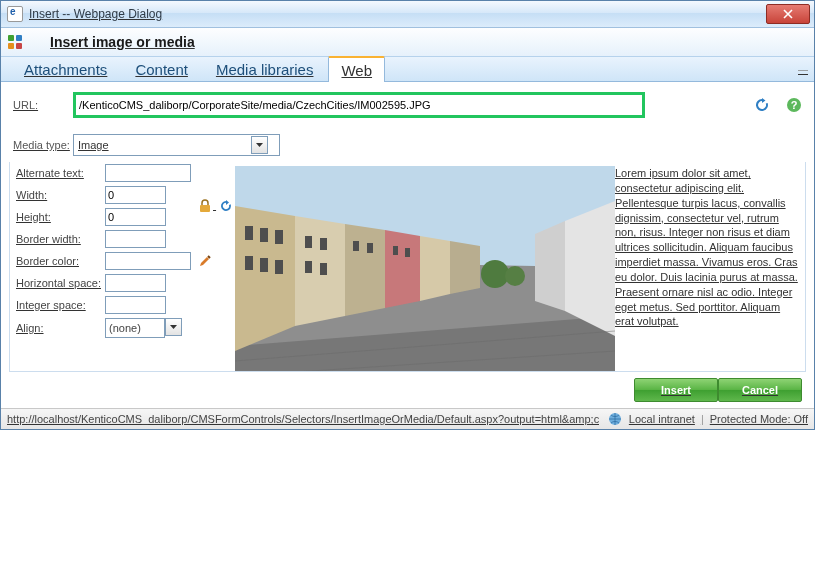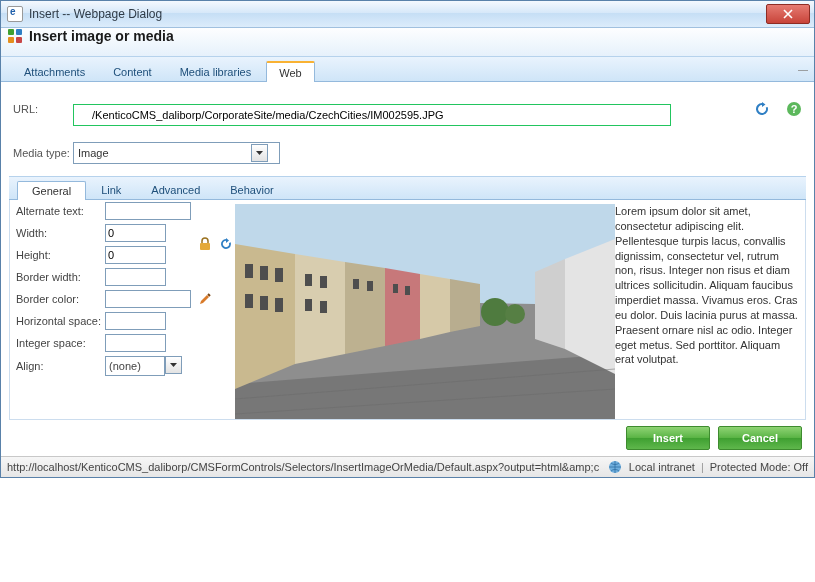--- a/index.html
+++ b/index.html
@@ -1,41 +1,41 @@
 <!DOCTYPE html>
 <html><head>
 <meta charset="utf-8">
 <style>
 html,body{margin:0;padding:0;font-family:"Segoe UI",Tahoma,Arial,sans-serif;font-size:11px;color:#333;background:#fff;}
-.window{width:815px;height:478px;border:1px solid #5981A9;box-sizing:border-box;display:flex;flex-direction:column;background:#fff;position:relative;}
+.window{width:815px;height:430px;border:1px solid #5981A9;box-sizing:border-box;display:flex;flex-direction:column;background:#fff;position:relative;text-decoration:underline;}
 
 
 .titlebar{height:26px;background:linear-gradient(#F4F9FE,#D7E8F9 45%,#C5DEF5 46%,#DCECFB);display:flex;align-items:center;border-bottom:1px solid #A0C0DF;}
 .titlebar .favicon{width:14px;height:14px;margin:0 6px;background:#fff;border:1px solid #999;border-radius:2px;position:relative;}
 .titlebar .favicon::after{content:"e";color:#1E5FAB;font-weight:bold;font-size:10px;position:absolute;top:-1px;left:2px;}
 .titlebar .title{flex:1;color:#2F3B47;font-size:12px;}
 .titlebar .close{width:42px;height:18px;margin-right:4px;background:linear-gradient(#E67B72,#C8443A);border:1px solid #8E2C24;border-radius:2px;display:flex;align-items:center;justify-content:center;}
 .titlebar .close svg{width:10px;height:10px;}
 
 
-.header{height:28px;background:linear-gradient(#FDFEFF,#E6F1FB);border-bottom:1px solid #B6D2EC;display:flex;padding-left:6px;}
+.header{height:28px;background:linear-gradient(#FDFEFF,#E6F1FB);border-bottom:1px solid #B6D2EC;display:flex;align-items:center;padding-left:6px;gap:21px;}
 .header .app-icon{width:16px;height:16px;margin-right:6px;}
 .header .app-icon svg{width:16px;height:16px;}
 .header .heading{font-size:14px;font-weight:bold;color:#1A1A1A;}
 
 
 .maintabs{height:24px;background:linear-gradient(#E9F3FD,#CFE5F8);border-bottom:1px solid #94B9DC;display:flex;align-items:flex-end;padding-left:10px;gap:2px;}
 .maintabs .resizer{margin-left:auto;margin-right:6px;color:#888;font-size:10px;align-self:center;}
-.mtab{padding:4px 12px 3px;font-size:11px;color:#1E4F7A;cursor:default;border:1px solid transparent;border-bottom:none;}
+.mtab{padding:4px 12px 3px;font-size:15px;color:#1E4F7A;cursor:default;border:1px solid transparent;border-bottom:none;}
 .mtab.active{background:#fff;border-color:#94B9DC;border-top:2px solid #F9B233;border-radius:2px 2px 0 0;color:#333;position:relative;top:1px;}
 
 
 .urlsec{padding:10px 12px 6px 12px;display:grid;grid-template-columns:60px 1fr 20px 30px;row-gap:16px;align-items:center;}
 .urlsec label{color:#555;}
-.url-input{width:560px;height:18px;border:1px solid #22c55e;padding:1px 18px;font-size:11px;margin-top:12px;}
+.url-input{width:560px;height:18px;border:3px solid #22c55e;padding:1px 3px;font-size:11px;}
 .refresh-icon{margin-left:6px;}
 .media-select{width:190px;height:20px;border:1px solid #7F9DB9;background:#fff;display:flex;align-items:center;justify-content:space-between;padding:0 11px 0 4px;font-size:11px;}
 .dd-btn{width:15px;height:16px;border:1px solid #7F9DB9;background:linear-gradient(#fff,#E3E3E3);display:flex;align-items:center;justify-content:center;}
 .help-icon{grid-column:4;grid-row:1;justify-self:end;}
 
 
 .subtabs{height:22px;background:linear-gradient(#E9F3FD,#CFE5F8);border-top:1px solid #B6D2EC;border-bottom:1px solid #94B9DC;display:flex;align-items:flex-end;padding-left:8px;margin:6px 8px 0 8px;}
 .stab{padding:3px 14px;font-size:11px;color:#1E4F7A;border:1px solid transparent;border-bottom:none;cursor:default;}
 .stab.active{background:#fff;border-color:#94B9DC;border-radius:2px 2px 0 0;color:#333;position:relative;top:1px;}
 
@@ -52,21 +52,21 @@
 .align-wrap .dd-btn{height:16px;}
 
 .iconbtn{display:inline-flex;width:16px;height:16px;align-items:center;justify-content:center;margin-left:2px;vertical-align:middle;}
 
 .preview{flex:1;padding:4px 6px 4px 0;overflow:auto;}
 .preview-inner{border:0;}
 .preview-img{width:380px;height:230px;display:block;float:left;margin:0;}
 .lorem{font-size:11px;color:#333;line-height:1.35;margin-top:34px;}
 
 
-.footer{height:36px;display:flex;align-items:center;justify-content:flex-end;gap:8px;padding:0 12px;background:#fff;}
+.footer{height:36px;display:flex;align-items:center;justify-content:flex-end;gap:0;padding:0 12px;background:#fff;}
 .btn{min-width:82px;height:22px;border:1px solid #3E8B2F;border-radius:2px;background:linear-gradient(#8ED374,#5BB546 48%,#3FA031 52%,#5FB74C);color:#fff;font-size:11px;font-weight:bold;display:flex;align-items:center;justify-content:center;cursor:default;}
 
 
 .status{height:20px;border-top:1px solid #C8C8C8;background:linear-gradient(#F6F6F6,#E6E6E6);display:flex;align-items:center;font-size:11px;color:#444;padding:0 6px;gap:6px;}
 .status .url{flex:1;overflow:hidden;white-space:nowrap;text-overflow:clip;}
 .status .sep{color:#999;}
 
 
 .scene-sky{fill:#BFD8EA;}
 </style>
@@ -130,26 +130,20 @@
           <svg width="7" height="4" viewBox="0 0 7 4">
               <path d="M0 0h7L3.5 4z" fill="#333"></path>
             </svg>
         </span>
       </div>
     </div>
     <span></span>
       <span></span>
   </div>
 
-  <div class="subtabs">
-    <div class="stab active">General</div>
-    <div class="stab">Link</div>
-    <div class="stab">Advanced</div>
-    <div class="stab">Behavior</div>
-  </div>
 
   <div class="body">
 
     <div class="props">
       <table>
         <tbody>
             <tr>
           <td>Alternate text:</td>
           <td><input type="text" class="w-med" value="" style=""></td>
           <td></td>

